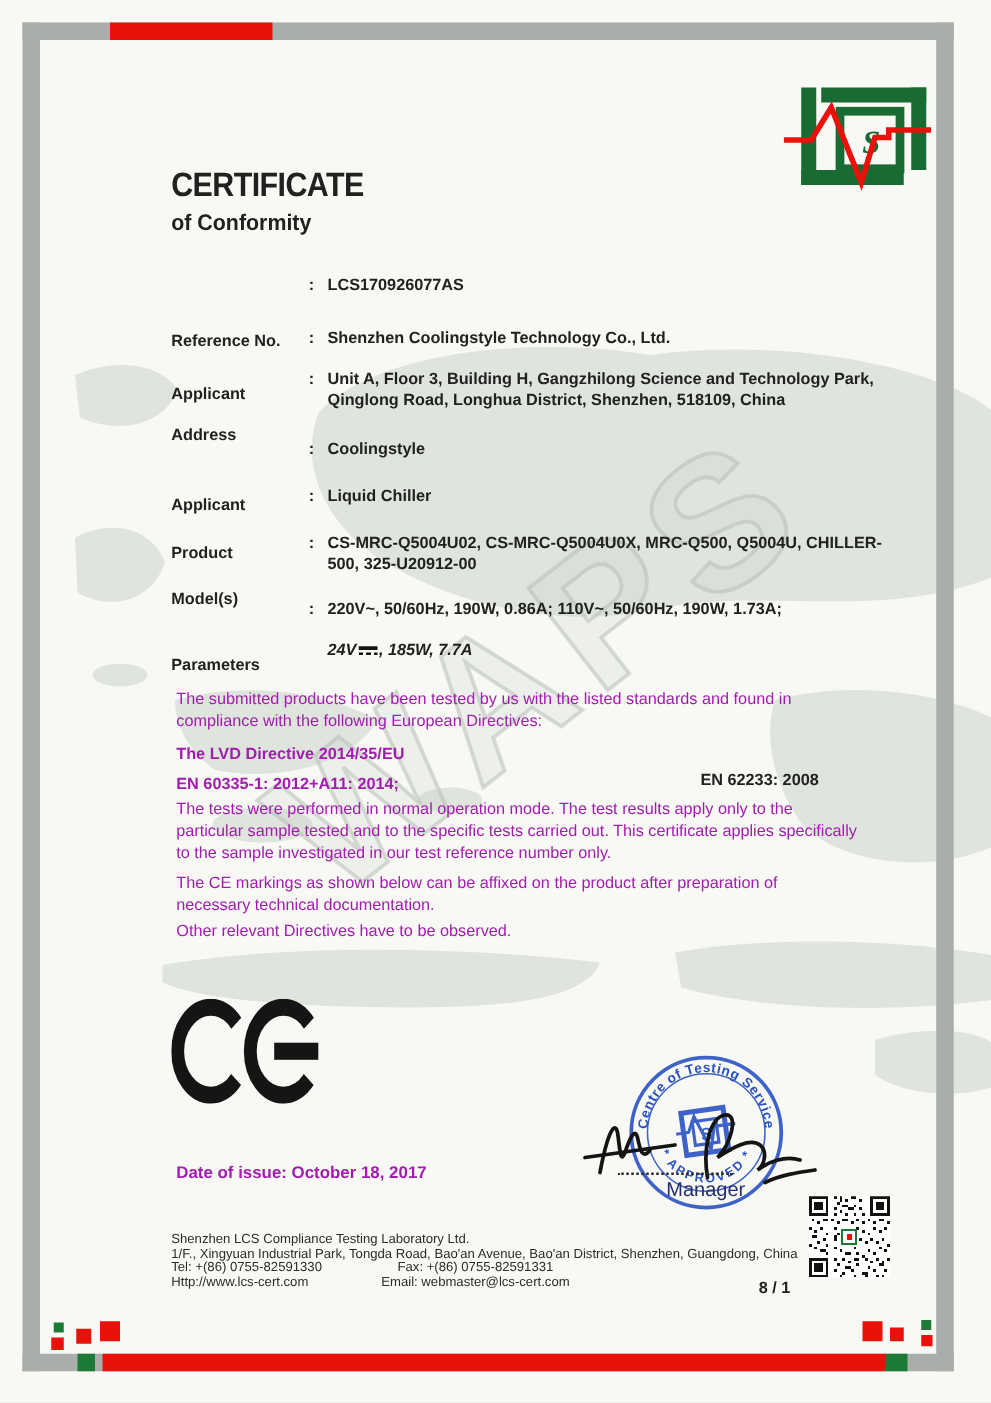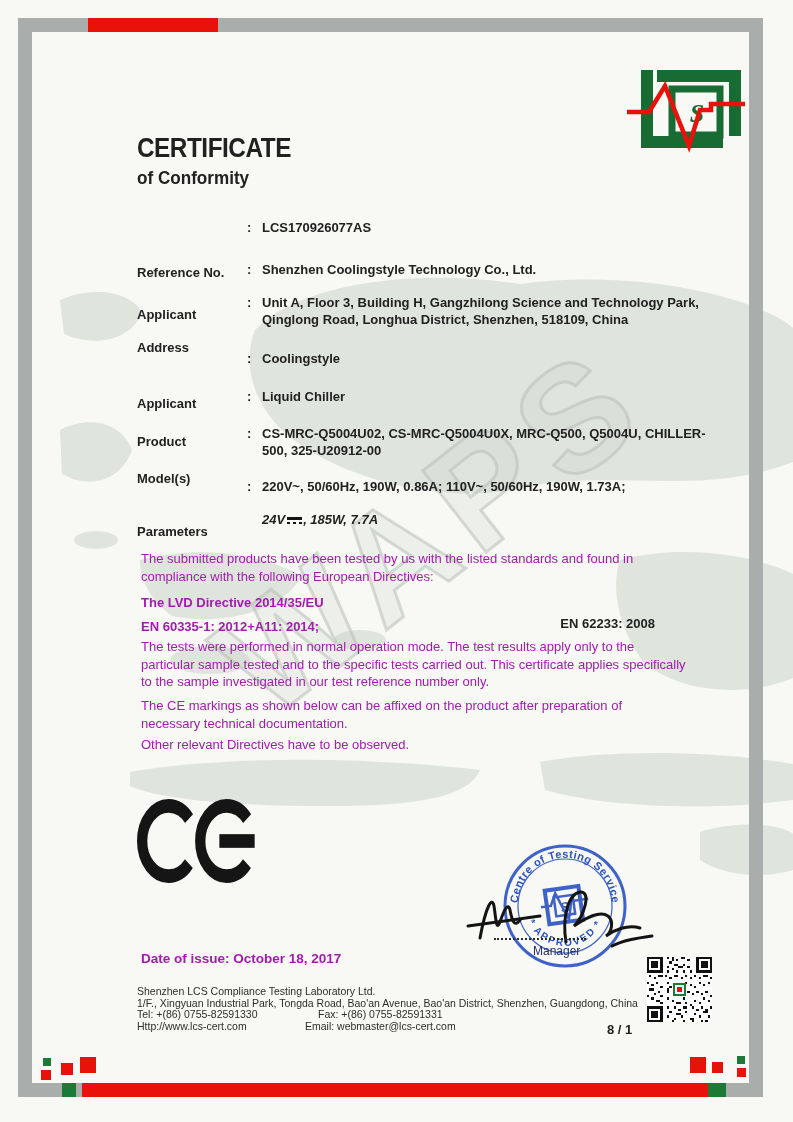--- a/index.html
+++ b/index.html
@@ -48,27 +48,27 @@
     background:repeating-linear-gradient(90deg,#151515 0 3.5px,transparent 3.5px 6px);}
   
   .para{position:absolute;left:141px;font-size:13px;line-height:17.5px;color:#a21caf;}
   .p-intro{top:550px;width:535px;}
   .p-lvd{top:594px;font-weight:bold;}
   .p-en-l{top:618px;font-weight:bold;}
   .p-en-r{position:absolute;top:616px;right:138px;font-size:13px;font-weight:bold;}
   .p-tests{top:638px;width:548px;}
   .p-ce{top:697px;width:522px;}
   .p-other{top:736px;width:535px;}
-  .p-date{top:929px;font-weight:bold;font-size:13.5px;margin-top:21px;}
+  .p-date{top:929px;font-weight:bold;font-size:13.5px;}
   .ce-mark{position:absolute;left:137px;top:799px;}
   
   .stamp{position:absolute;left:495px;top:836px;}
   .sig{position:absolute;left:462px;top:876px;}
   .dotline{position:absolute;left:494px;top:938px;width:92px;border-bottom:2px dotted #2b2b2b;}
-  .manager{position:absolute;left:533px;top:944px;font-size:12px;color:#26306e;}
+  .manager{position:absolute;left:533px;top:944px;font-size:16px;color:#26306e;}
   
   .footer{position:absolute;left:137px;top:986px;font-size:10.5px;line-height:11.5px;color:#2c2c2c;width:540px;}
   .footer .fl{position:relative;height:11.5px;}
   .footer .fx2{position:absolute;left:181px;top:0;text-align:right;}
   .footer .fx3{position:absolute;left:168px;top:0;}
   .pageno{position:absolute;left:607px;top:1022px;font-size:13px;font-weight:bold;}
   .qr{position:absolute;left:647px;top:957px;}
 </style>
 </head>
 <body>

